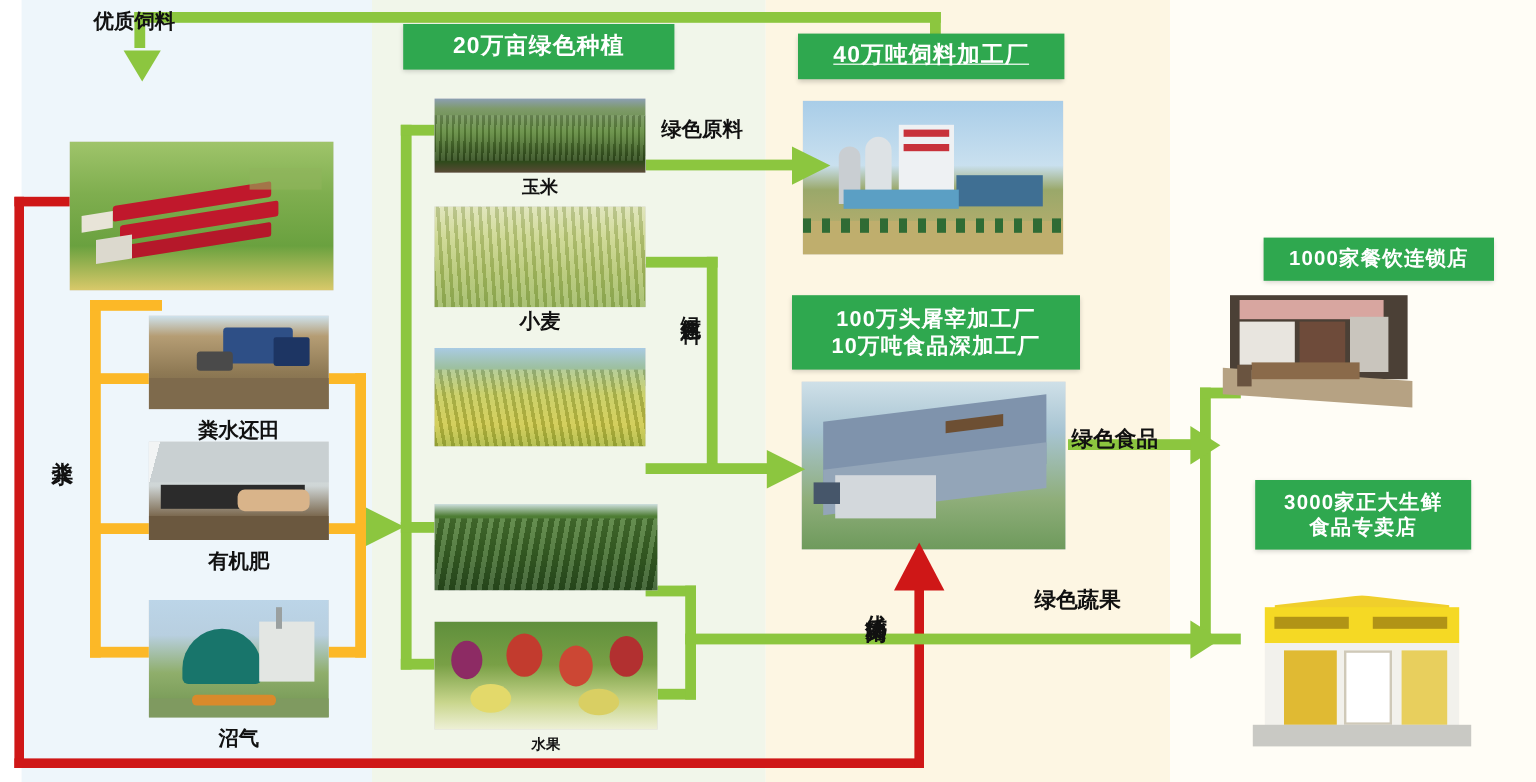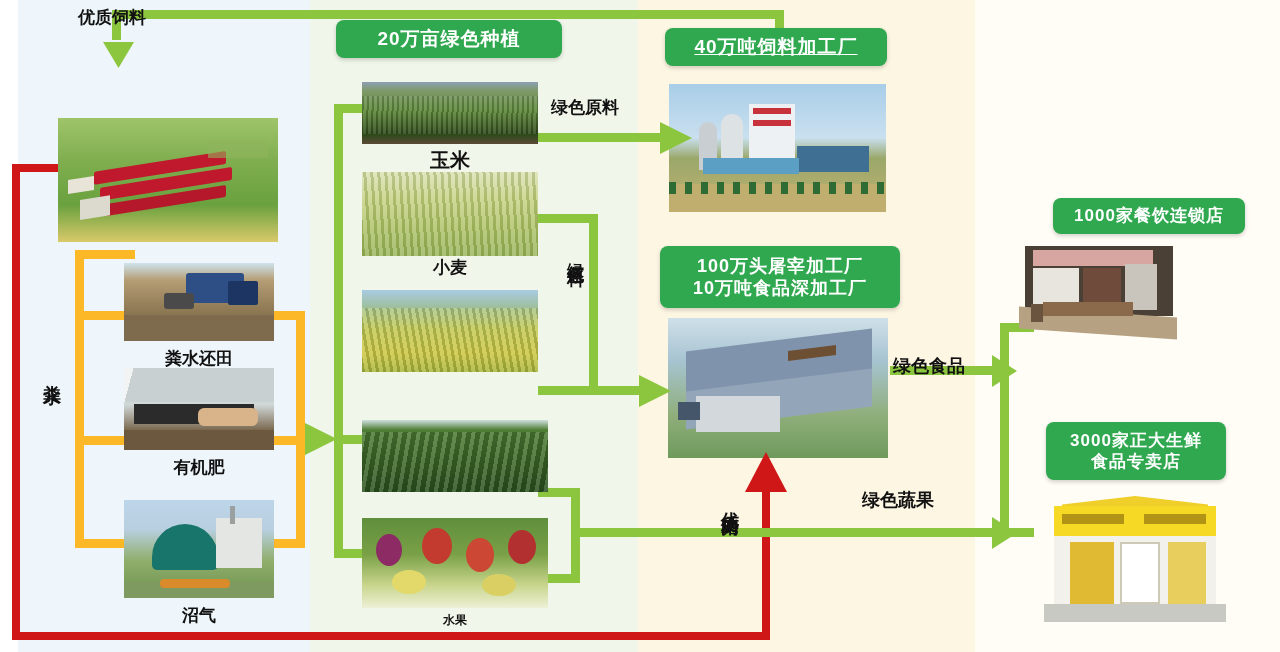--- a/index.html
+++ b/index.html
@@ -16,21 +16,21 @@
   .panel{position:absolute;}
   #panel-livestock{left:18px;top:0;width:292px;height:652px;background:#eef6fb;}
   #panel-planting{left:310px;top:0;width:328px;height:652px;background:#f1f6ea;}
   #panel-processing{left:638px;top:0;width:337px;height:652px;background:#fdf6e3;}
   #panel-retail{left:975px;top:0;width:305px;height:652px;background:#fffdf6;}
 
   
   .pill{
     position:absolute;
     background:#2fa84f;
-    border-radius:8px;
+    border-radius:0;
     color:#ffffff;
     font-weight:bold;
     display:flex;align-items:center;justify-content:center;
     text-align:center;
     letter-spacing:1px;
     box-shadow:0 2px 4px rgba(0,0,0,.18);
     line-height:1.25;
     z-index:6;
   }
 
@@ -248,30 +248,30 @@
 
   <div class="pill" id="pill-feedplant" style="left:665px;top:28px;width:222px;height:38px;font-size:19px;text-decoration:underline;">40万吨饲料加工厂</div>
 
   <div class="pill" id="pill-slaughter" style="left:660px;top:246px;width:240px;height:62px;font-size:18px;flex-direction:column;">
     <span>100万头屠宰加工厂</span>
     <span>10万吨食品深加工厂</span>
   </div>
 
   <div class="pill" id="pill-restaurants" style="left:1053px;top:198px;width:192px;height:36px;font-size:17px;">1000家餐饮连锁店</div>
 
-  <div class="pill" id="pill-stores" style="left:1046px;top:422px;width:180px;height:58px;font-size:17px;flex-direction:column;text-align:right;">
+  <div class="pill" id="pill-stores" style="left:1046px;top:400px;width:180px;height:58px;font-size:17px;flex-direction:column;text-align:right;">
     <span>3000家正大生鲜</span>
     <span>食品专卖店</span>
   </div>
 
   <div class="caption" style="left:124px;top:347px;width:150px;font-size:17px;">粪水还田</div>
   <div class="caption" style="left:124px;top:456px;width:150px;font-size:17px;">有机肥</div>
   <div class="caption" style="left:124px;top:604px;width:150px;font-size:17px;">沼气</div>
 
-  <div class="caption" style="left:362px;top:147px;width:176px;font-size:20px;">玉米</div>
+  <div class="caption" style="left:362px;top:147px;width:176px;font-size:15px;">玉米</div>
   <div class="caption" style="left:362px;top:256px;width:176px;font-size:17px;">小麦</div>
   <div class="caption" style="left:362px;top:612px;width:186px;font-size:12px;">水果</div>
 
   <div class="flabel" style="left:78px;top:6px;font-size:17px;">优质饲料</div>
 
   <div class="flabel vert" style="left:40px;top:370px;font-size:18px;">粪水</div>
 
   <div class="flabel" style="left:551px;top:96px;font-size:17px;">绿色原料</div>
 
   <div class="flabel vert" style="left:564px;top:250px;font-size:17px;">绿色原料</div>

